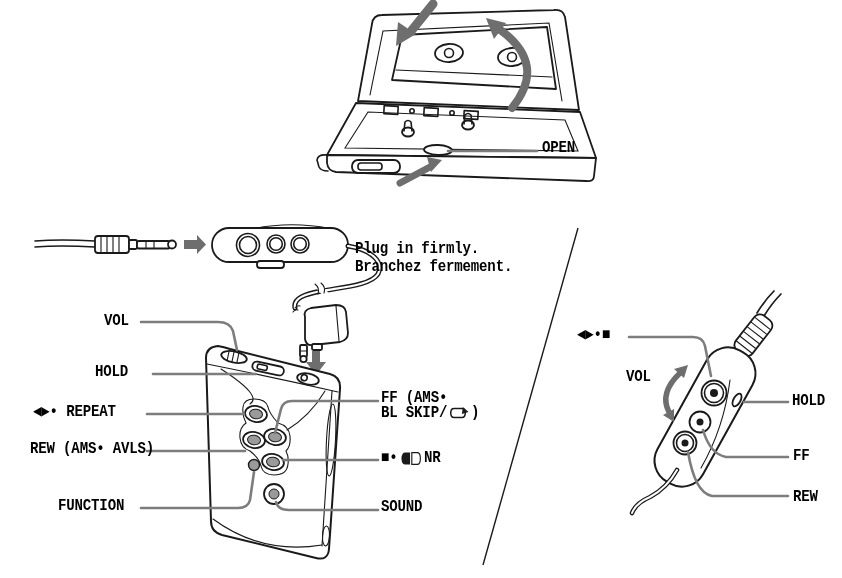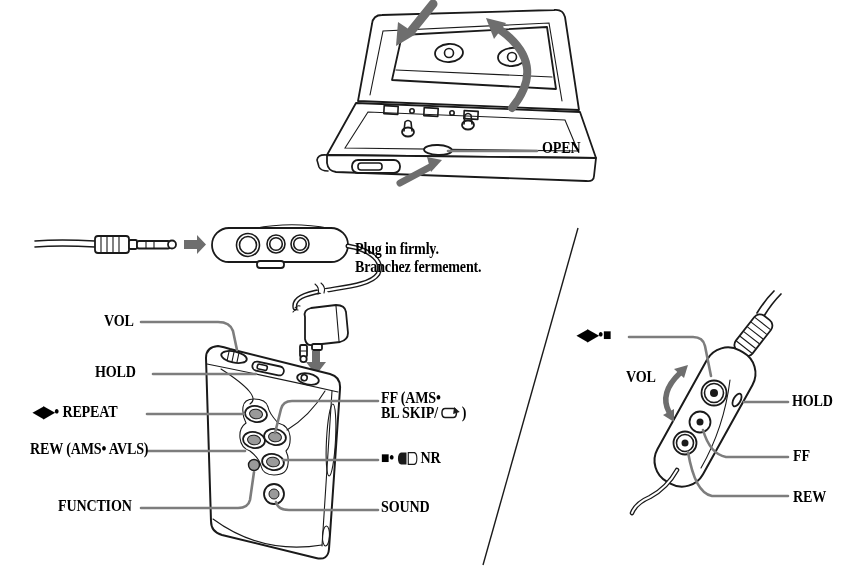--- a/index.html
+++ b/index.html
@@ -1,20 +1,20 @@
 <!DOCTYPE html>
 <html style="--background: #ffffff; --ink: #1a1a1a; --callout: #7d7d7d; --arrow: #6e6e6e; --button: #9a9a9a; --text: #000000;"><head>
 <meta charset="utf-8">
 <style>
   :root{
     --background:#ffffff; --ink:#1a1a1a; --callout:#7d7d7d; --arrow:#6e6e6e; --button:#9a9a9a; --text:#000000;
   }
   html,body{margin:0;padding:0;background:#fff;}
   .stage{position:relative;width:842px;height:578px;background:var(--background);overflow:hidden;
-         font-family:Liberation Serif, serif;}
+         font-family:Liberation Mono, monospace;}
   .art{position:absolute;left:0;top:0;}
   
   .s  {stroke:var(--ink);fill:none;stroke-width:1.6;stroke-linecap:round;stroke-linejoin:round;}
   .sw {stroke:var(--ink);fill:#ffffff;stroke-width:1.8;stroke-linejoin:round;}
   .thin{stroke:var(--ink);fill:none;stroke-width:1.1;stroke-linecap:round;}
   .call{stroke:var(--callout);fill:none;stroke-width:2.6;stroke-linecap:round;}
   .arr {fill:var(--arrow);stroke:none;}
   .arrstroke{stroke:var(--arrow);fill:none;stroke-linecap:round;}
   .btn {fill:var(--button);stroke:var(--ink);stroke-width:1;}
   .tube{stroke:var(--ink);fill:none;stroke-width:5;stroke-linecap:round;}

